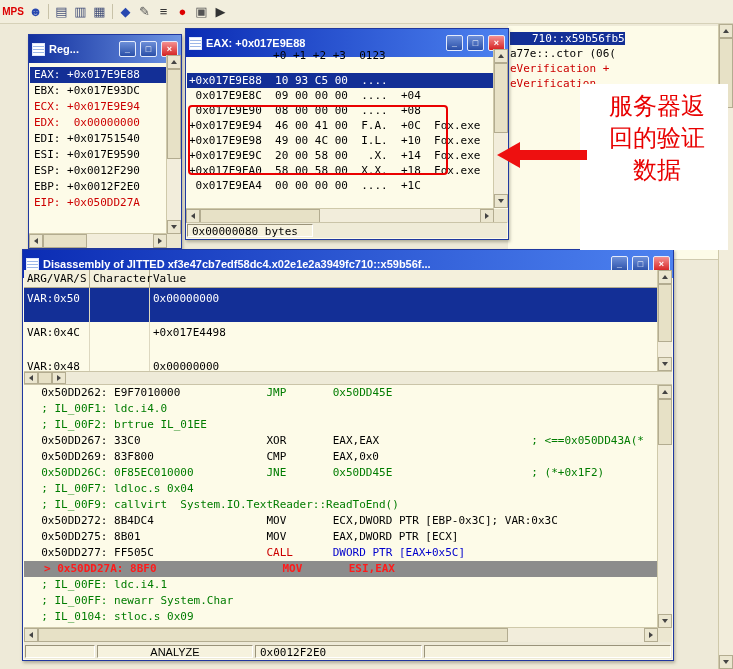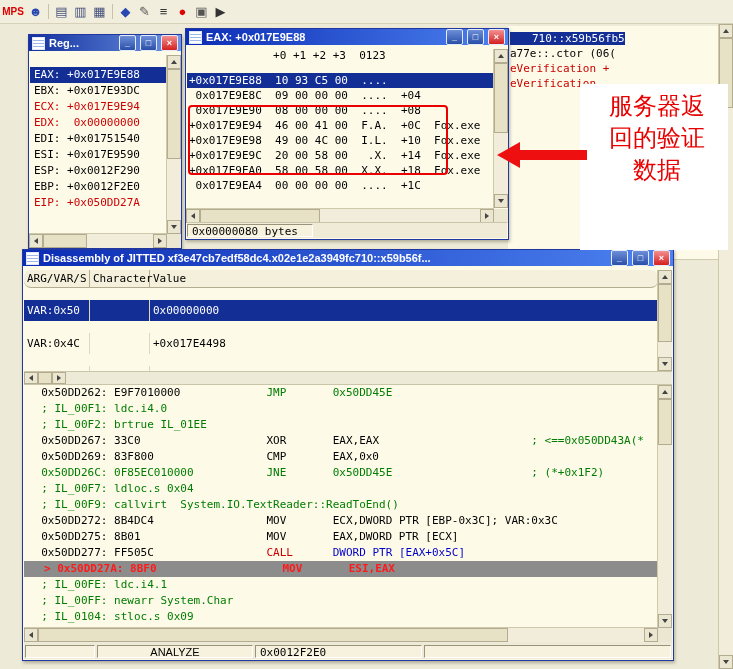--- a/index.html
+++ b/index.html
@@ -6,21 +6,21 @@
   #app{position:relative;width:733px;height:669px;background:#eeead8;overflow:hidden;
        font-family:"Liberation Sans",sans-serif;}
   
   .toolbar{position:absolute;left:0;top:0;width:733px;height:24px;background:#f2eedd;
            border-bottom:1px solid #d6d1b8;display:flex;align-items:center;gap:2px;padding-left:2px;box-sizing:border-box;}
   .logo{color:#dd0000;font-weight:bold;font-size:10px;width:22px;text-align:center;line-height:10px;}
   .ticn{width:19px;height:18px;display:inline-flex;align-items:center;justify-content:center;font-size:13px;cursor:default;}
   .tsep{width:1px;height:15px;background:#c8c2a8;margin:0 3px;}
   
   .win{position:absolute;border:1px solid #2038a0;background:#fdfbe8;box-shadow:1px 2px 3px rgba(60,60,40,.35);}
-  .titlebar{height:16px;background:linear-gradient(to right,#12309e,#6f96e4);display:flex;align-items:center;
+  .titlebar{height:28px;background:linear-gradient(to right,#12309e,#6f96e4);display:flex;align-items:center;
             padding:0 3px;gap:4px;box-sizing:border-box;}
   .titlebar.active{background:linear-gradient(to right,#0b2cb4,#4d82f0);}
   .ticon{width:11px;height:11px;border:1px solid #dfe8fb;flex:0 0 auto;
          background:repeating-linear-gradient(#ffffff 0 2px,#9db8e8 2px 3px);}
   .ttext{color:#fff;font-weight:bold;font-size:11px;flex:1;white-space:nowrap;overflow:hidden;}
   .tbtn{width:15px;height:14px;display:inline-flex;align-items:center;justify-content:center;font-size:9px;line-height:9px;
         color:#fff;background:linear-gradient(#6d8fd8,#2a4fa8);border:1px solid #e4ebfb;border-radius:2px;flex:0 0 auto;font-weight:bold;}
   .tbtn.close{background:linear-gradient(#f49090,#d42020);}
   
   .mono{font-family:"DejaVu Sans Mono",monospace;font-size:11px;}
@@ -60,23 +60,23 @@
   .sunken{border:1px solid;border-color:#9a937a #ffffff #ffffff #9a937a;background:#f6f2de;height:13px;
           line-height:13px;padding:0 4px;box-sizing:border-box;}
   
   .annotation{position:absolute;left:580px;top:84px;width:148px;height:166px;background:#ffffff;z-index:6;
               padding:6px 2px 0 8px;box-sizing:border-box;}
   .ann-line{color:#e80000;font-size:24px;line-height:32px;font-family:"DejaVu Sans",sans-serif;text-align:center;}
   .arrow{position:absolute;left:496px;top:138px;z-index:7;}
   
   .dis-win{left:22px;top:249px;width:650px;height:410px;z-index:2;}
   .vtable{position:absolute;left:1px;top:20px;right:15px;height:101px;background:#fdfbe8;}
-  .vhead{display:flex;height:17px;line-height:17px;background:#f4f0dc;border-bottom:1px solid #b3ac90;border-radius:7px;}
+  .vhead{display:flex;height:17px;line-height:17px;background:#f4f0dc;border-bottom:1px solid #b3ac90;}
   .vhead span{border-right:1px solid #b3ac90;padding-left:3px;box-sizing:border-box;}
-  .vrow{display:flex;height:21px;line-height:21px;margin-top:12px;}
+  .vrow{display:flex;height:34px;line-height:21px;}
   .vrow span{border-right:1px solid #ddd8c0;padding-left:3px;box-sizing:border-box;white-space:pre;}
   .vrow.sel{background:#132f96;color:#fff;}
   .vc1{width:66px;flex:0 0 auto;} .vc2{width:60px;flex:0 0 auto;} .vc3{flex:1;}
   .vtable-sb{top:20px;right:1px;height:101px;background:#f2eddb;border-left:1px solid #cfc9aa;}
   .split{position:absolute;left:1px;top:121px;right:1px;height:14px;background:#eeead8;
          border-top:1px solid #cac4a8;border-bottom:1px solid #cac4a8;display:flex;box-sizing:border-box;}
   .listing{position:absolute;left:1px;top:135px;right:15px;bottom:32px;overflow:hidden;padding-left:4px;background:#fdfbe8;}
   .dline{height:16px;line-height:16px;white-space:pre;}
   .dline.cur{background:#8c8c8c;margin-left:-4px;padding-left:20px;}
   .lst-sbv{top:135px;right:1px;bottom:32px;background:#f2eddb;border-left:1px solid #cfc9aa;}

